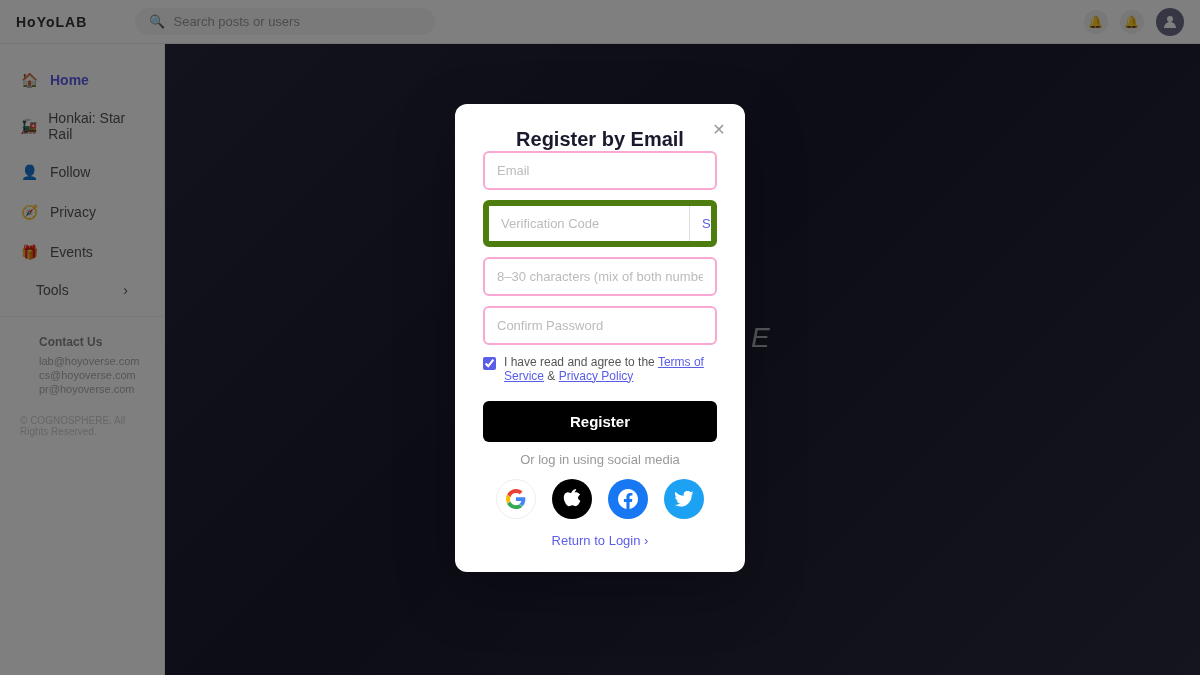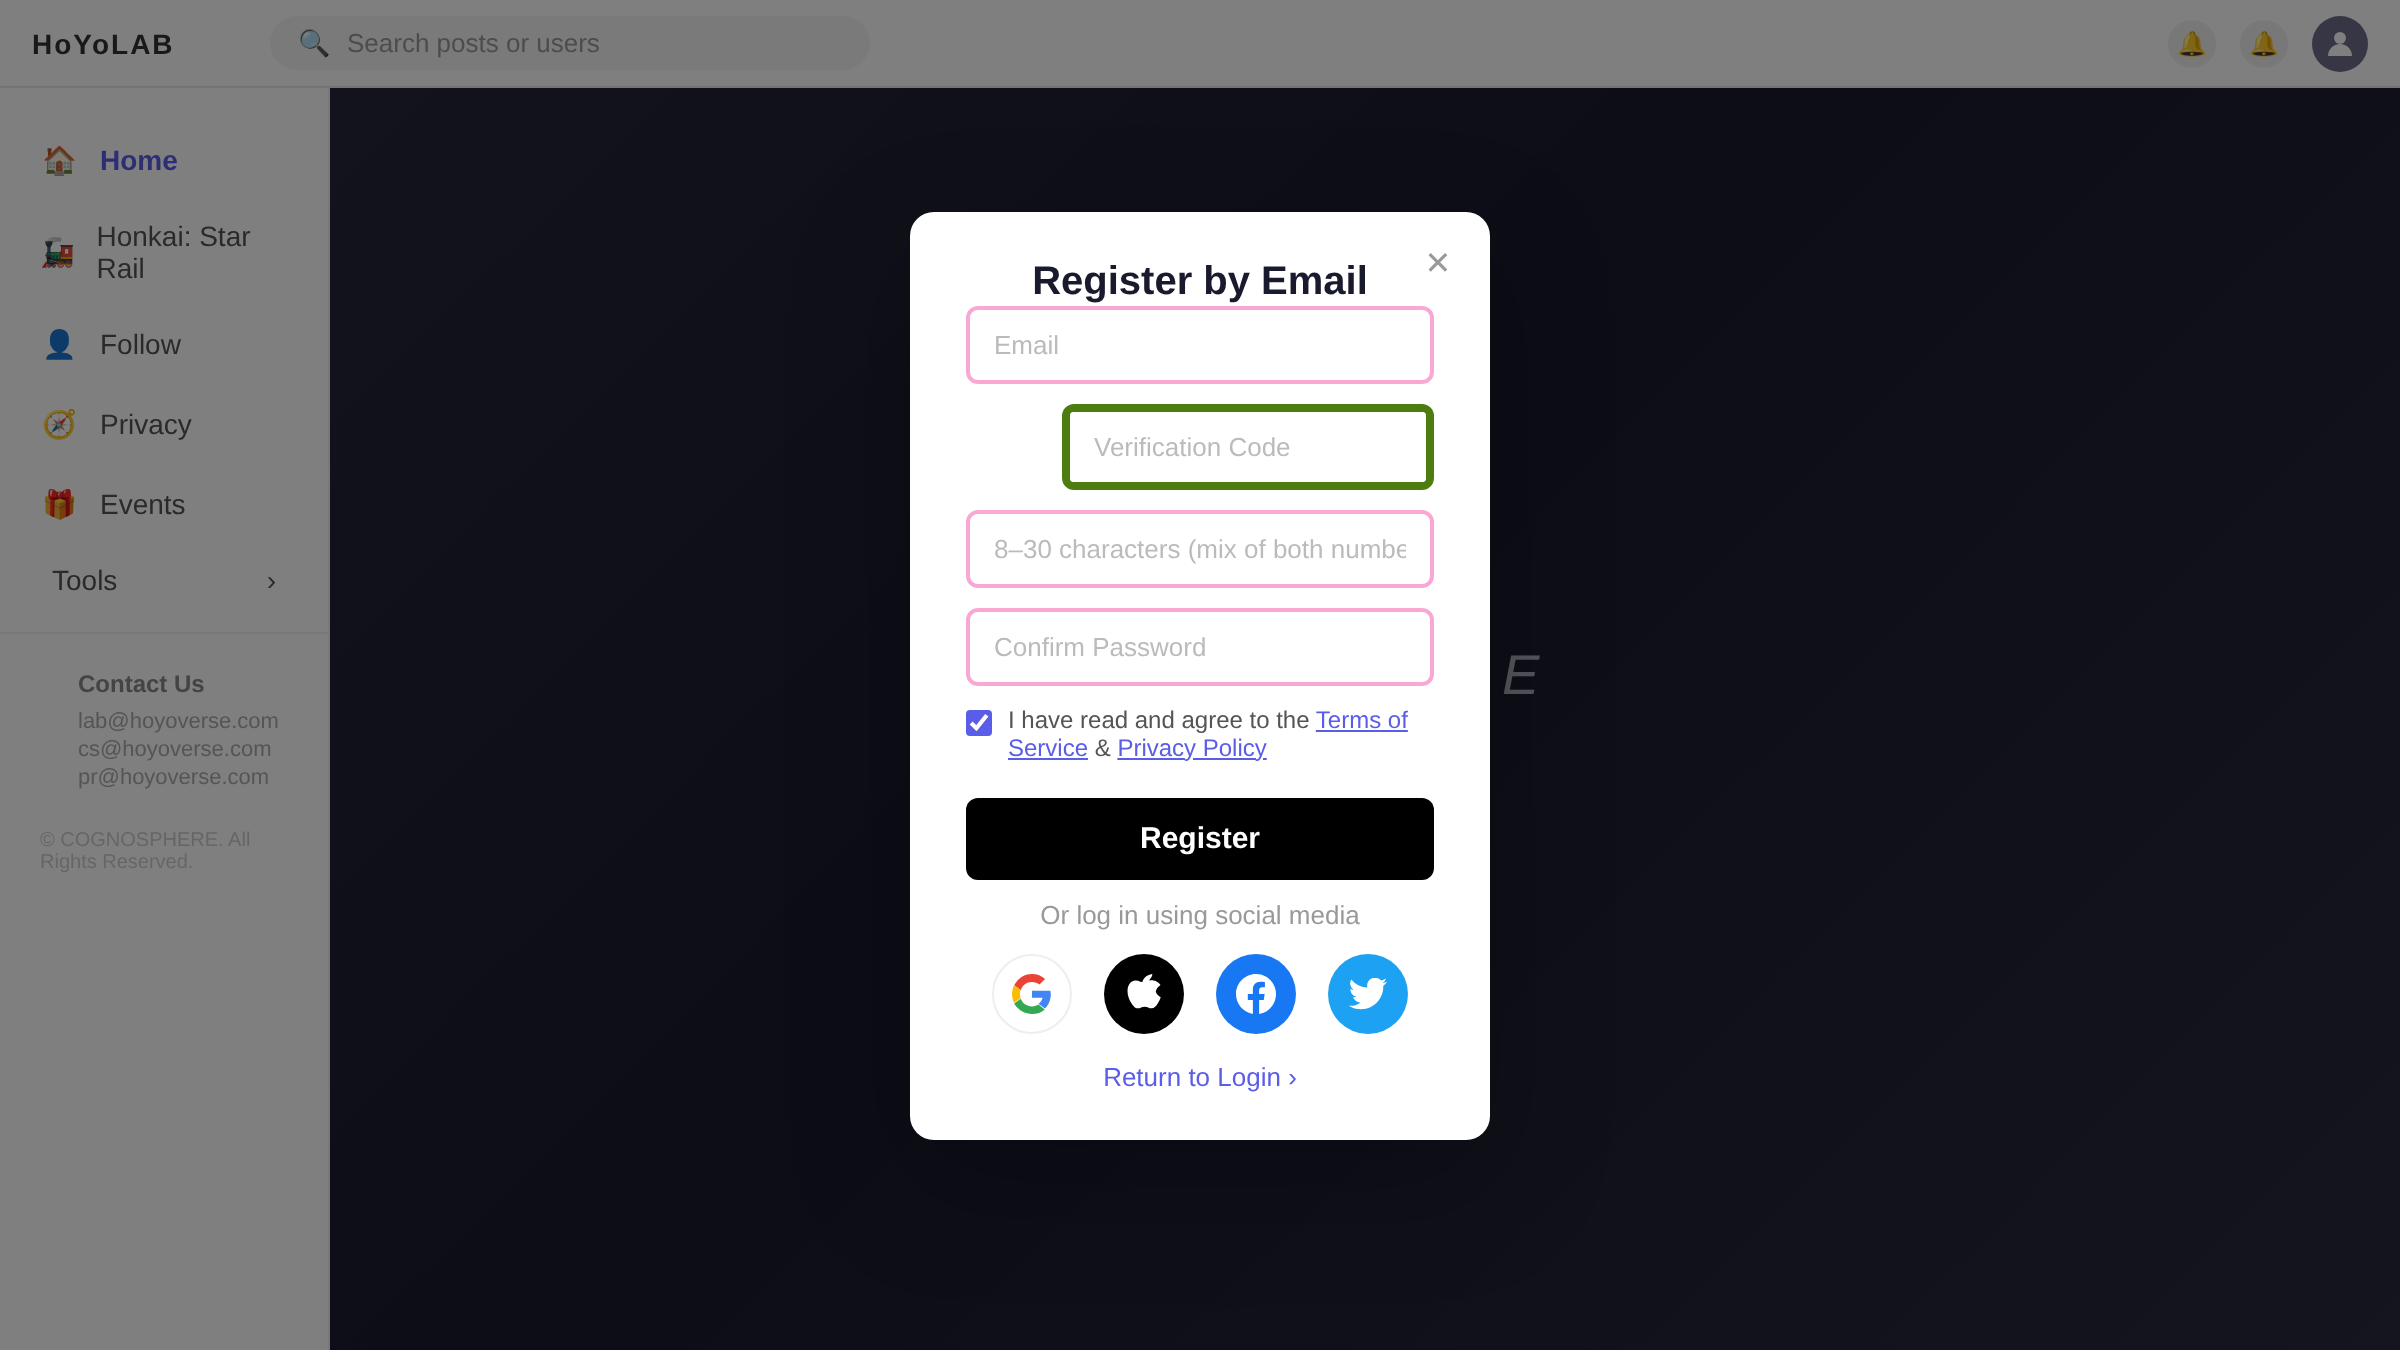--- a/index.html
+++ b/index.html
@@ -34,21 +34,21 @@
       position: absolute; top: 44px; left: 0; width: 165px; bottom: 0;
       background: #fff; padding: 16px 0; z-index: 5;
       border-right: 1px solid #f0f0f0;
     }
     .sidebar-item {
       display: flex; align-items: center; gap: 10px; padding: 10px 20px;
       font-size: 14px; color: #555; cursor: pointer;
     }
     .sidebar-item.active { color: #5a5de8; font-weight: 600; }
     .sidebar-item-icon { width: 20px; height: 20px; border-radius: 50%; display: flex; align-items: center; justify-content: center; font-size: 14px; }
-    .sidebar-tools { display: flex; align-items: center; justify-content: space-between; padding: 10px 26px; font-size: 14px; color: #555; cursor: pointer; }
+    .sidebar-tools { display: flex; align-items: center; justify-content: space-between; padding: 10px 36px; font-size: 14px; color: #555; cursor: pointer; }
     .sidebar-divider { border: none; border-top: 1px solid #f0f0f0; margin: 8px 0; }
     .sidebar-contact { padding: 10px 20px; font-size: 12px; color: #888; margin-left: 19px; }
     .sidebar-contact-title { font-weight: 600; margin-bottom: 6px; }
     .sidebar-contact-line { font-size: 11px; color: #aaa; margin-bottom: 2px; }
     .sidebar-footer { font-size: 10px; color: #ccc; padding: 8px 20px; }
 
     
     .modal-overlay {
       position: absolute; inset: 0; background: rgba(0,0,0,0.5);
       display: flex; align-items: center; justify-content: center;
@@ -65,21 +65,21 @@
     }
     .modal-title { text-align: center; font-size: 20px; font-weight: 700; color: #1a1a2e; }
     .modal-input {
       width: 100%; border: 2px solid #f9a8d4; border-radius: 6px;
       padding: 10px 12px; font-size: 13px; color: #333; margin-bottom: 10px;
       outline: none;
     }
     .modal-input::placeholder { color: #bbb; }
     .verification-row {
       display: flex; gap: 0; margin-bottom: 10px;
-      border: 4px solid #4d7c0f; border-radius: 6px; overflow: hidden; margin-left: 48px;
+      border: 6px solid #4d7c0f; border-radius: 6px; overflow: hidden;
     }
     .verification-input {
       flex: 1; border: none; padding: 10px 12px; font-size: 13px; color: #333;
       outline: none;
     }
     .verification-input::placeholder { color: #bbb; }
     .send-code-btn {
       background: none; border: none; border-left: 1px solid #e0e0e0;
       padding: 10px 12px; font-size: 13px; color: #5a5de8; cursor: pointer; white-space: nowrap;
     }

